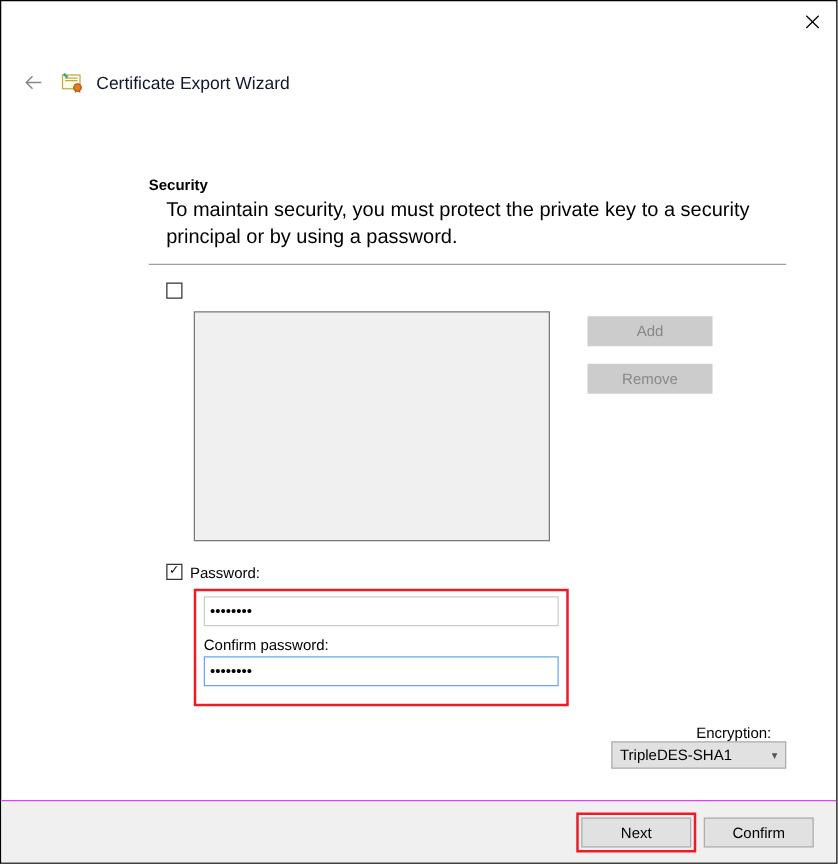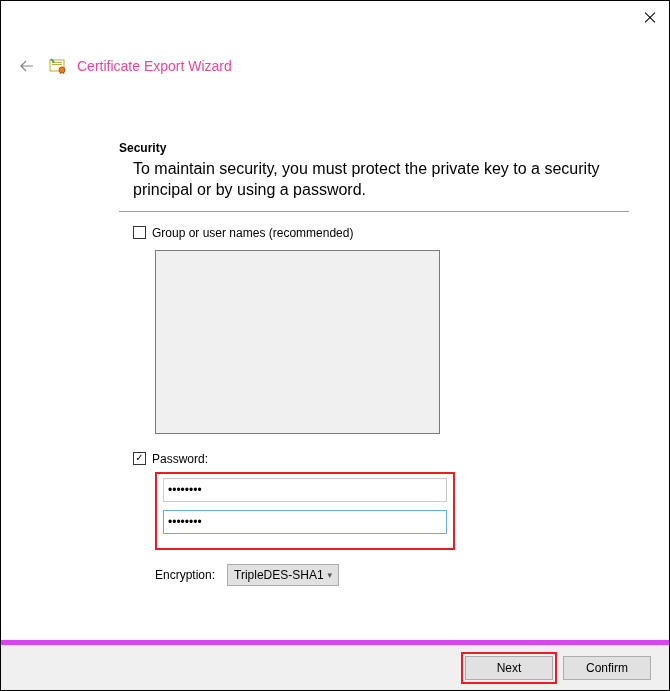--- a/index.html
+++ b/index.html
@@ -51,21 +51,21 @@
       align-items: center;
       justify-content: center;
     }
     .cert-icon {
       width: 18px;
       height: 18px;
       margin-right: 10px;
     }
     .wizard-title {
       font-size: 14px;
-      color: #ec4899;
+      color: #0f172a;
     }
     .content {
       padding: 56px 40px 0 70px;
       margin-left: 48px;
     }
     .section-title {
       font-weight: 600;
       font-size: 12px;
       margin-bottom: 4px;
     }
@@ -160,29 +160,30 @@
     .pwd-input.active {
       border: 1px solid #6aa9e6;
       background: #fff;
     }
     .confirm-label {
       font-size: 12px;
       margin-bottom: 2px;
     }
     .enc-row {
       display: flex;
-      align-items: center;
+      align-items: flex-end;
       margin-top: 14px;
       margin-left: 22px;
+      flex-direction: column;
     }
     .enc-label {
       margin-right: 12px;
     }
     .dropdown {
-      width: 112px;
+      width: 140px;
       height: 22px;
       border: 1px solid #adadad;
       background: #e1e1e1;
       display: flex;
       align-items: center;
       justify-content: space-between;
       padding: 0 6px;
       font-size: 12px;
       cursor: pointer;
     }
@@ -190,21 +191,21 @@
       font-size: 9px;
       color: #555;
     }
     .footer {
       position: absolute;
       bottom: 0;
       left: 0;
       right: 0;
       height: 50px;
       background: #f0f0f0;
-      border-top: 5px solid #d946ef;
+      border-top: 1px solid #d946ef;
       display: flex;
       align-items: center;
       justify-content: flex-end;
       padding-right: 18px;
       gap: 10px;
     }
     .footer-btn {
       width: 88px;
       height: 24px;
       background: #e1e1e1;
@@ -247,33 +248,37 @@
 </div>
 
 <div class="content">
   <div class="section-title">Security</div>
   <div class="section-desc">To maintain security, you must protect the private key to a security principal or by using a password.</div>
   <hr class="divider">
 
   <div class="form-area">
     <div class="checkbox-row">
       <span class="chk"></span>
-      <span>Group or user names (recommended)</span>
     </div>
     <div class="group-row">
       <div class="listbox"></div>
+      <div class="btn-col">
+        <div class="btn-disabled">Add</div>
+        <div class="btn-disabled">Remove</div>
+      </div>
     </div>
 
     <div class="pwd-section">
       <div class="pwd-check-row">
         <span class="chk checked"></span>
         <span>Password:</span>
       </div>
       <div class="pwd-block">
         <input class="pwd-input" type="text" readonly="" value="••••••••" style="">
+        <div class="confirm-label">Confirm password:</div>
         <input class="pwd-input active" type="text" readonly="" value="••••••••" style="">
       </div>
     </div>
 
     <div class="enc-row">
       <span class="enc-label">Encryption:</span>
       <div class="dropdown">
         <span>TripleDES-SHA1</span>
         <span class="dropdown-arrow">▾</span>
       </div>

